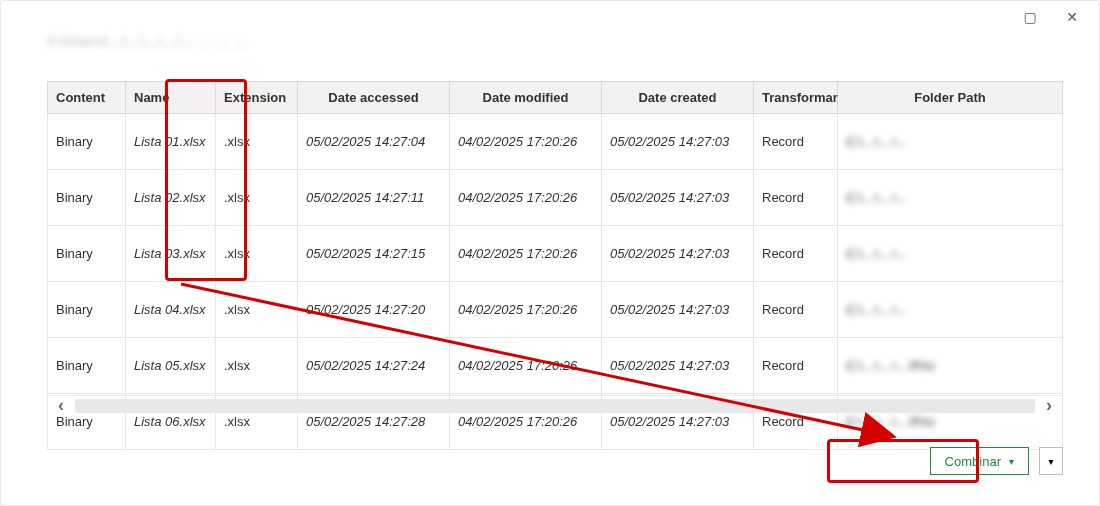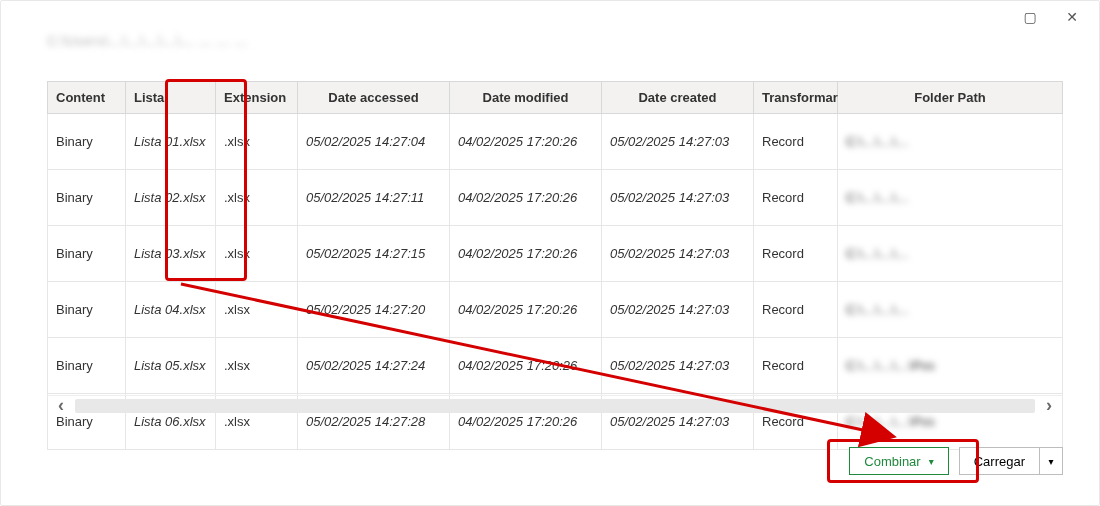--- a/index.html
+++ b/index.html
@@ -183,21 +183,21 @@
           <col class="c3">
           <col class="c4">
         <col class="c5">
           <col class="c6">
           <col class="c7">
           <col class="c8">
       </colgroup>
       <thead>
         <tr>
           <th>Content</th>
-          <th>Lista</th>
+          <th>Name</th>
           <th>Extension</th>
           <th class="center">Date accessed</th>
           <th class="center">Date modified</th>
           <th class="center">Date created</th>
           <th>Transformar</th>
           <th class="center">Folder Path</th>
         </tr>
       </thead>
       <tbody>
           <tr>
@@ -269,23 +269,20 @@
     <div class="track"></div>
     <div class="arrow">›</div>
   </div>
 
   <div class="footer">
     <div class="btn green">
       <span>Combinar</span>
       <span class="caret">▾</span>
     </div>
     <div class="splitbtn">
-      <div class="main">
-        <span>Carregar</span>
-      </div>
       <div class="drop">
         <span>▾</span>
       </div>
     </div>
   </div>
 
   <div class="anno-name"></div>
   <div class="anno-btn"></div>
   <svg class="anno-arrow" width="760" height="190">
     <defs>

